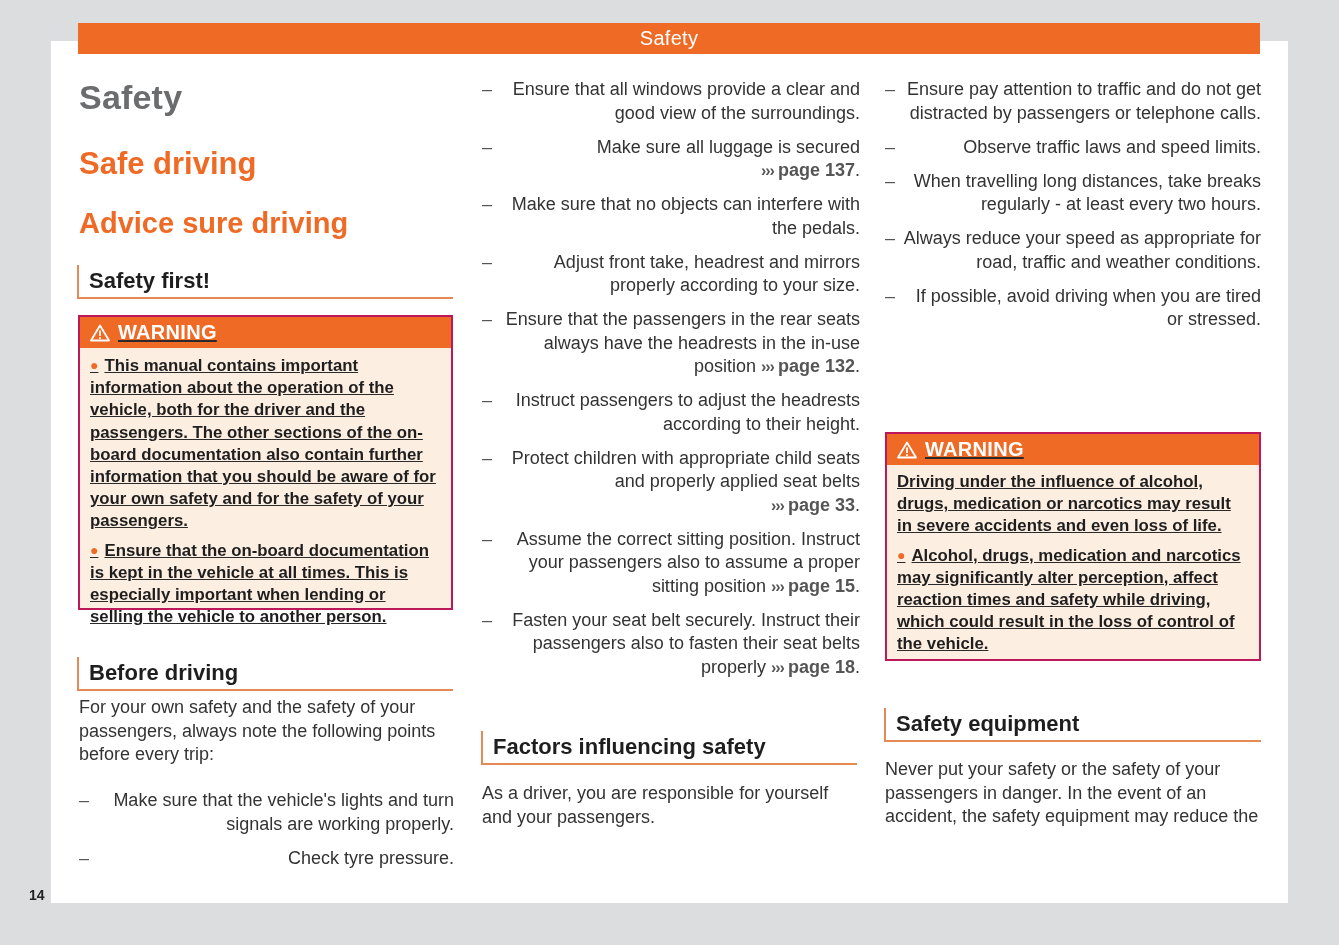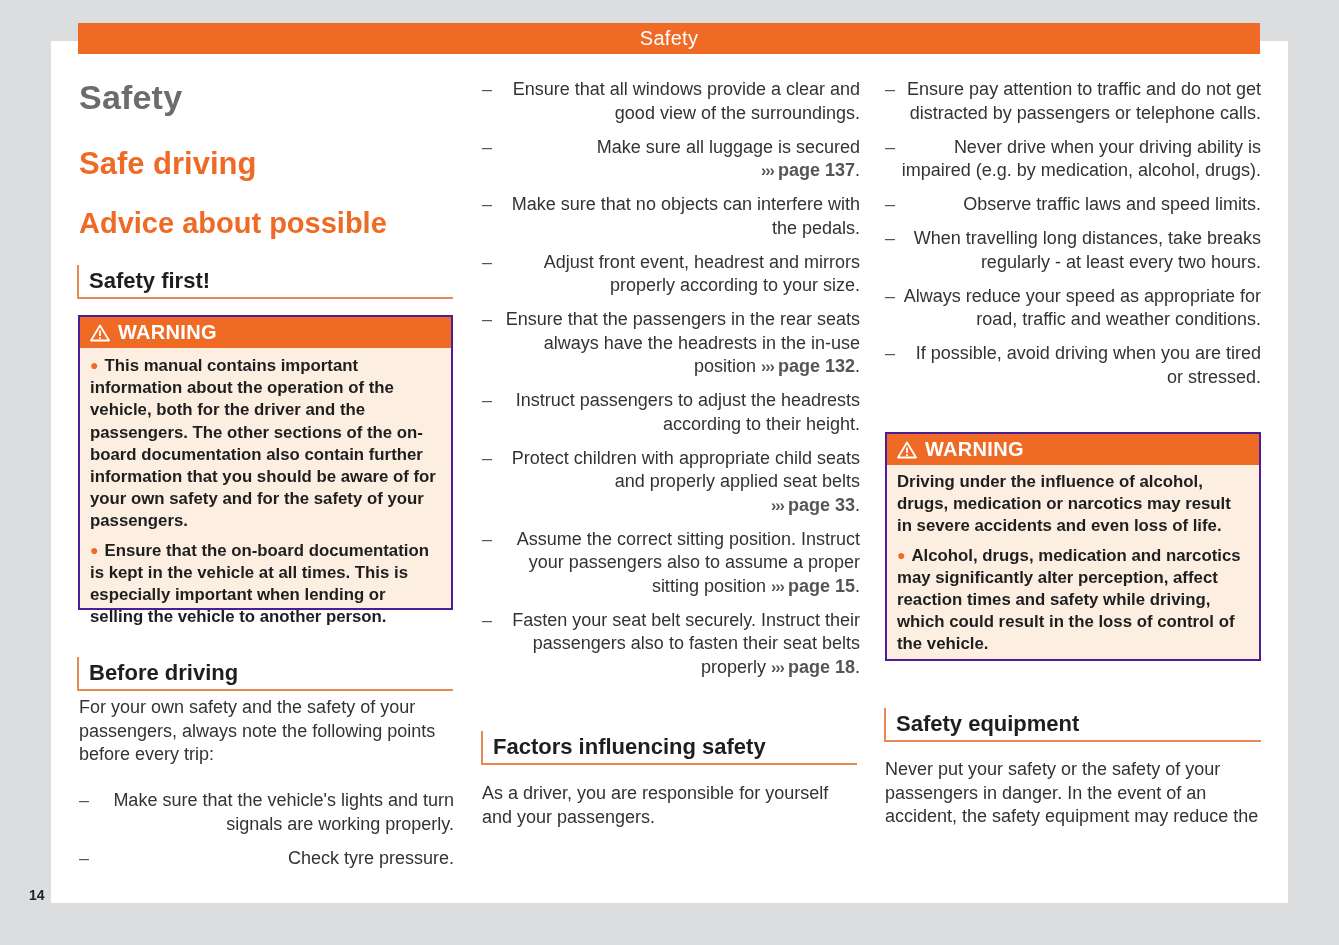--- a/index.html
+++ b/index.html
@@ -28,21 +28,21 @@
 
   .h-box {
     position:absolute; box-sizing:border-box;
     border-left:2px solid #e58a55; border-bottom:2px solid #e58a55;
     padding-left:10px; font-size:22px; font-weight:700; color:#1e1e1e;
     height:34px; line-height:32px;
   }
 
   .warn {
     position:absolute; box-sizing:border-box;
-    border:2px solid #4c1d95; background:#fdeee2;
+    border:2px solid #be185d; background:#fdeee2;text-decoration:underline;
   }
   .warn-head {
     background:#ee6a25; color:#fff; height:31px; line-height:31px;
     font-size:20px; font-weight:700; padding-left:10px; letter-spacing:0.3px;
     display:flex; align-items:center; gap:8px;
   }
   .warn-head svg { display:block; }
   .warn-body { padding:6px 10px 6px 10px; font-size:16.8px; font-weight:700; line-height:22.2px; color:#1e1e1e; }
   .warn-body p { margin:0 0 6px 0; }
   .warn-body p:last-child { margin-bottom:0; }
@@ -61,21 +61,21 @@
 </style>
 </head>
 <body>
 
 <div class="sheet"></div>
 <div class="topbar"><span>Safety</span></div>
 <div class="page-number">14</div>
 
 <h1 class="h-chapter">Safety</h1>
 <h2 class="h-section">Safe driving</h2>
-<h3 class="h-sub">Advice about possible</h3>
+<h3 class="h-sub">Advice sure driving</h3>
 
 <div class="h-box" style="left:77px; top:265px; width:376px;">Safety first!</div>
 
 <div class="warn" style="left:78px; top:315px; width:375px; height:295px;">
   <div class="warn-head">
     <span>
       <svg width="20" height="18" viewBox="0 0 20 18">
           <path d="M10 1.5 L19 16.5 H1 Z" fill="none" stroke="#fff" stroke-width="1.8" stroke-linejoin="round"></path>
           <rect x="9.1" y="6.5" width="1.8" height="5.5" fill="#fff"></rect>
           <rect x="9.1" y="13.2" width="1.8" height="1.8" fill="#fff"></rect>
@@ -93,34 +93,33 @@
 <p class="body-text" style="left:79px; top:696px; width:375px;">For your own safety and the safety of your passengers, always note the following points before every trip:</p>
 <ul class="dash" style="left:79px; top:789px; width:375px;">
   <li>Make sure that the vehicle's lights and turn signals are working properly.</li>
   <li>Check tyre pressure.</li>
 </ul>
 
 <ul class="dash" style="left:482px; top:78px; width:378px;">
   <li><span>Ensure that all windows provide a clear and good view of the surroundings.</span></li>
   <li><span>Make sure all luggage is secured </span><br><span class="ref"><span class="arr">›››</span><span>page 137</span></span>.</li>
   <li><span>Make sure that no objects can interfere with the pedals.</span></li>
-  <li><span>Adjust front event, headrest and mirrors properly according to your size.</span></li>
+  <li><span>Adjust front take, headrest and mirrors properly according to your size.</span></li>
   <li><span>Ensure that the passengers in the rear seats always have the headrests in the in-use position </span><span class="ref"><span class="arr">›››</span><span>page 132</span></span>.</li>
   <li><span>Instruct passengers to adjust the headrests according to their height.</span></li>
   <li><span>Protect children with appropriate child seats and properly applied seat belts </span><br><span class="ref"><span class="arr">›››</span><span>page 33</span></span>.</li>
   <li><span>Assume the correct sitting position. Instruct your passengers also to assume a proper sitting position </span><span class="ref"><span class="arr">›››</span><span>page 15</span></span>.</li>
   <li><span>Fasten your seat belt securely. Instruct their passengers also to fasten their seat belts properly </span><span class="ref"><span class="arr">›››</span><span>page 18</span></span>.</li>
 </ul>
 
 <div class="h-box" style="left:481px; top:731px; width:376px;">Factors influencing safety</div>
 <p class="body-text" style="left:482px; top:782px; width:375px;">As a driver, you are responsible for yourself and your passengers.</p>
 
 <ul class="dash" style="left:885px; top:78px; width:376px;">
   <li>Ensure pay attention to traffic and do not get distracted by passengers or telephone calls.</li>
-  <li>Never drive when your driving ability is impaired (e.g. by medication, alcohol, drugs).</li>
   <li>Observe traffic laws and speed limits.</li>
   <li>When travelling long distances, take breaks regularly - at least every two hours.</li>
   <li>Always reduce your speed as appropriate for road, traffic and weather conditions.</li>
   <li>If possible, avoid driving when you are tired or stressed.</li>
 </ul>
 
 <div class="warn" style="left:885px; top:432px; width:376px; height:229px;">
   <div class="warn-head">
     <span>
       <svg width="20" height="18" viewBox="0 0 20 18">

